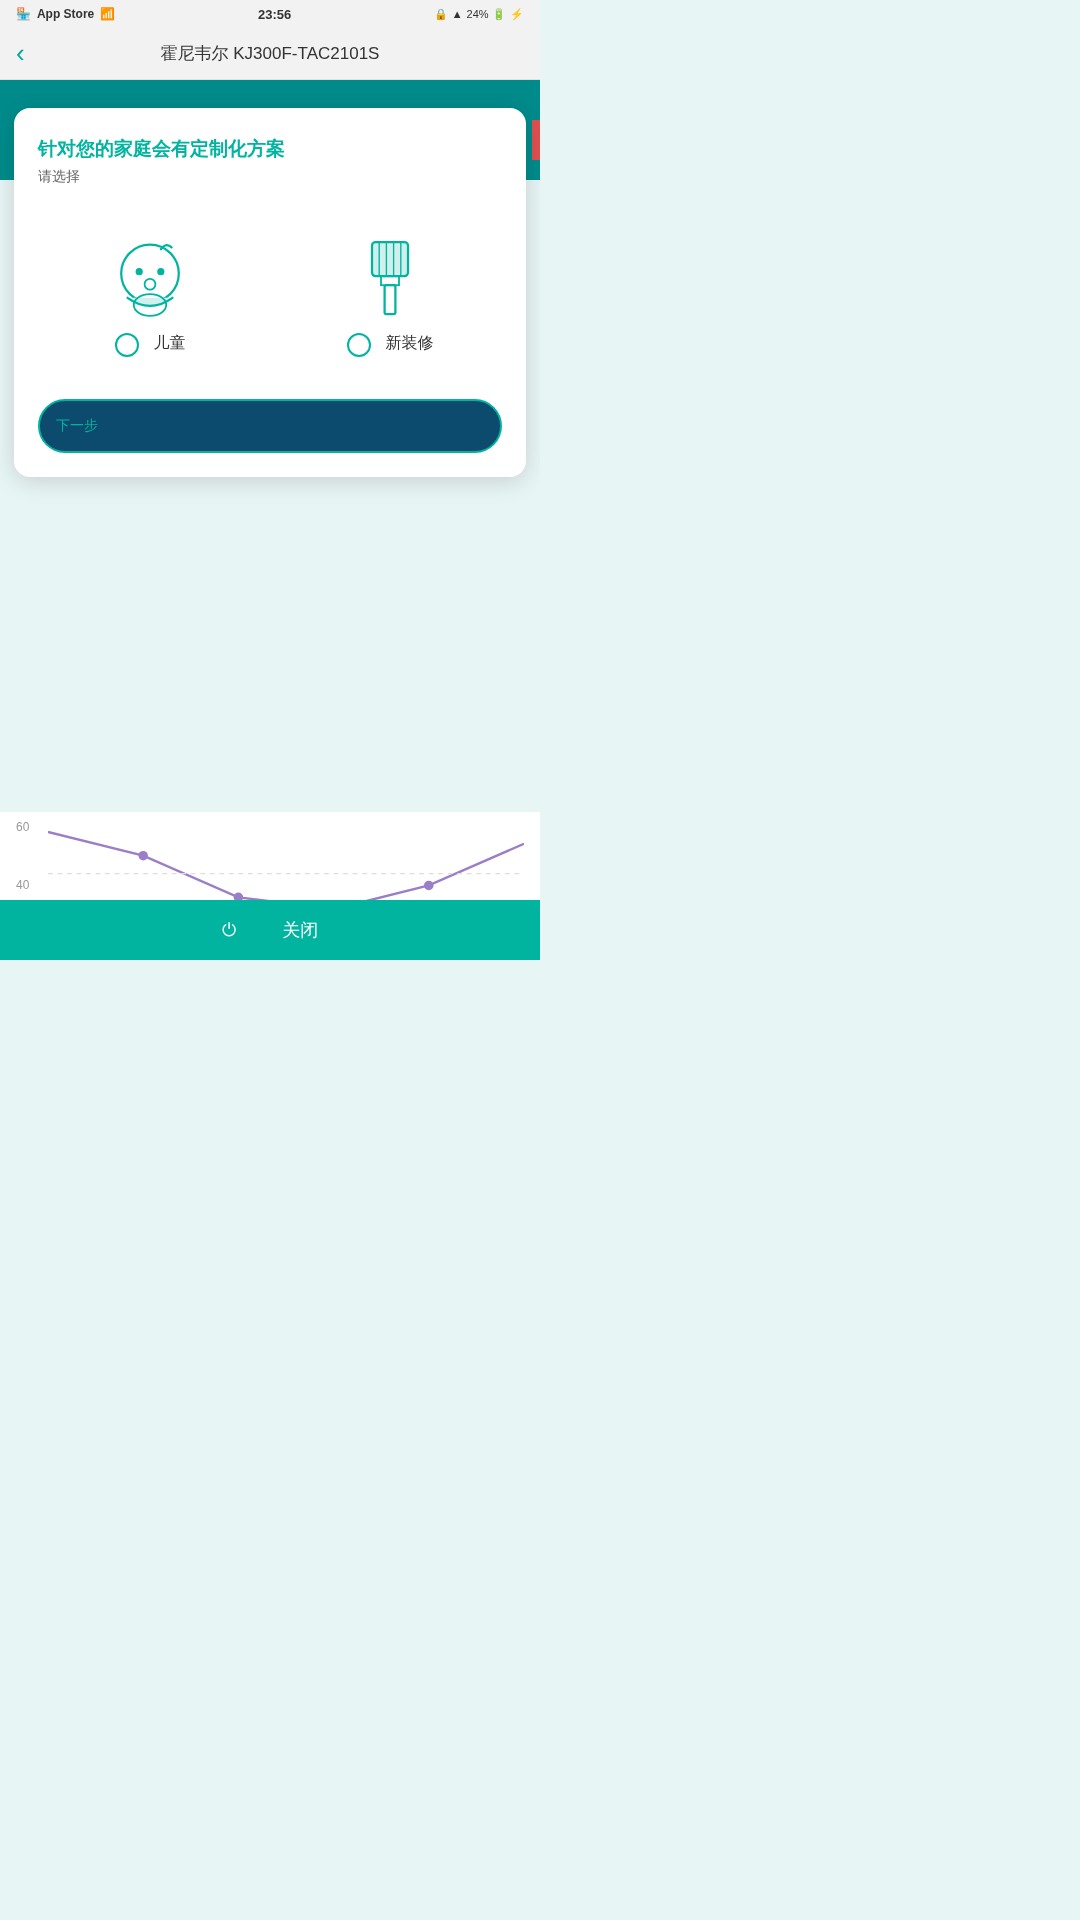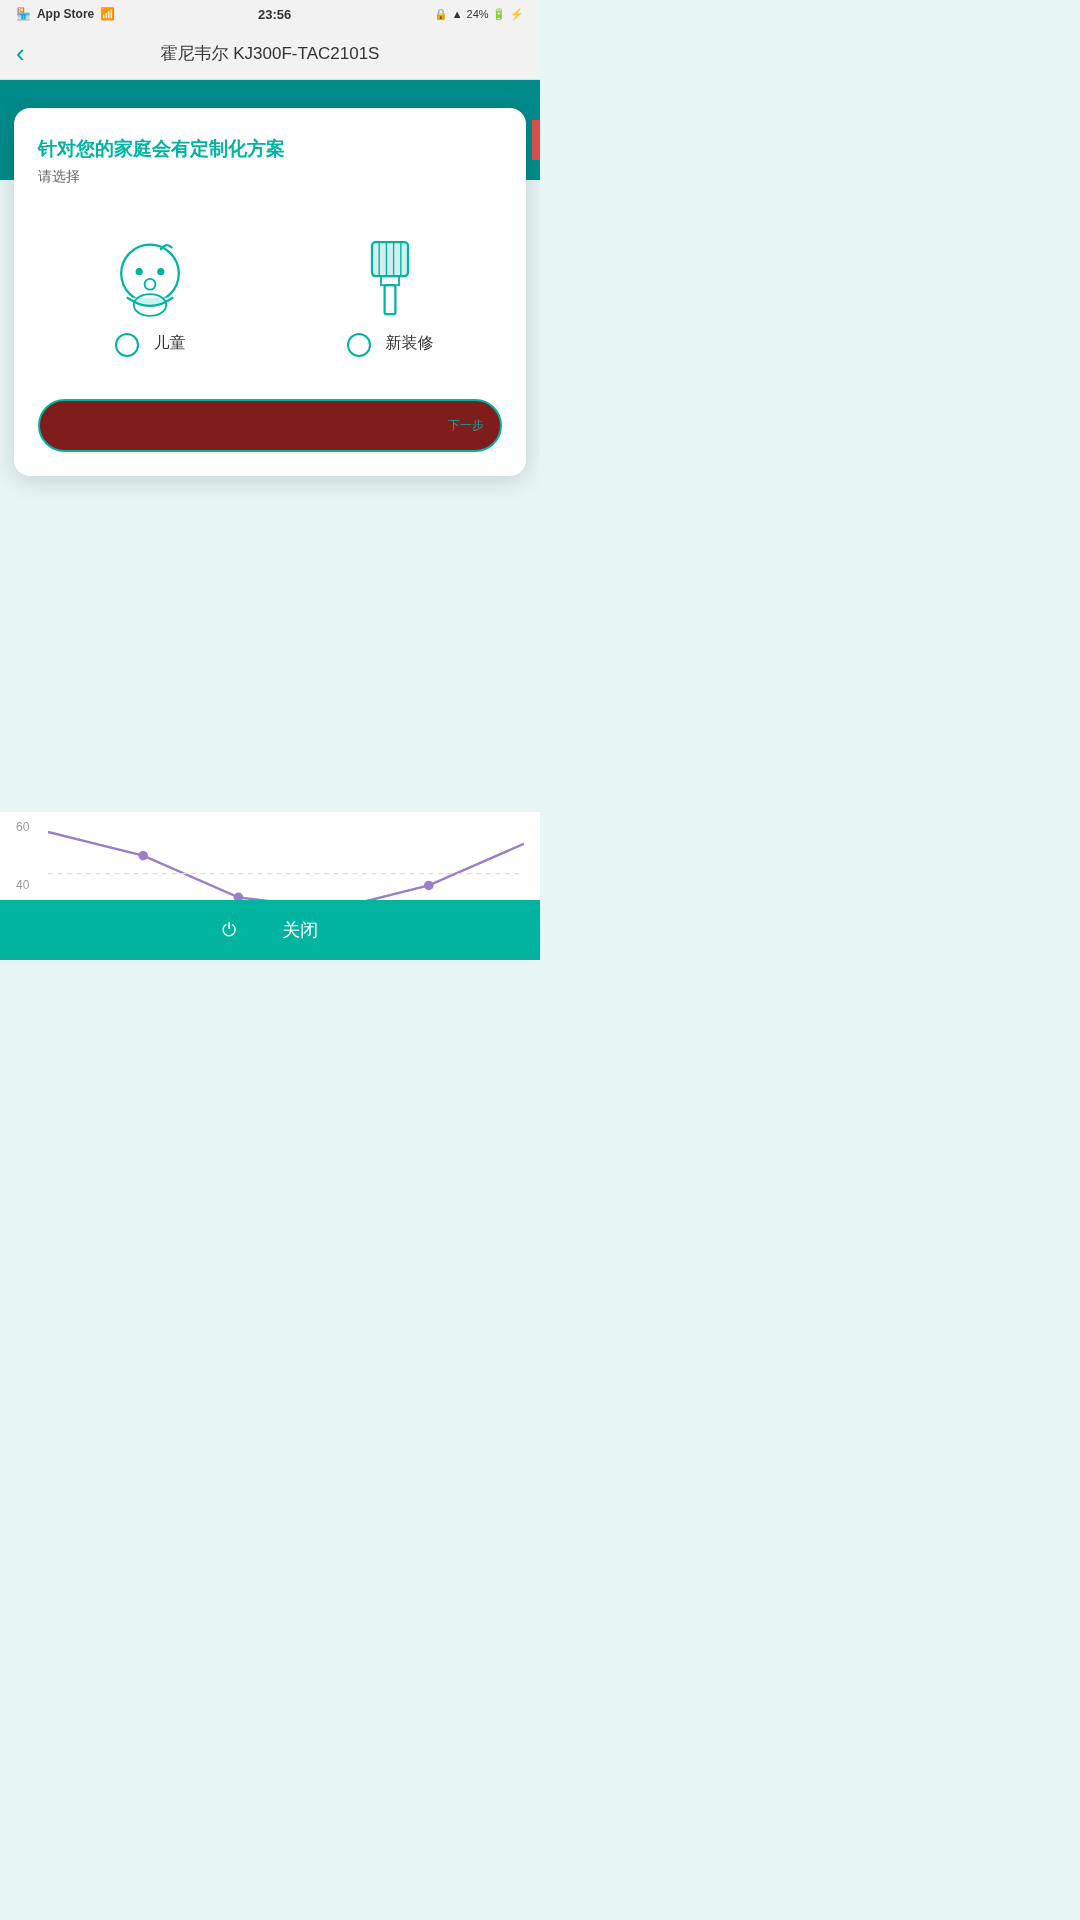--- a/index.html
+++ b/index.html
@@ -167,25 +167,25 @@
       font-size: 16px;
       color: #333;
     }
 
     
     .next-btn {
       width: 100%;
       padding: 16px;
       border: 2px solid #00b4a0;
       border-radius: 50px;
-      background: #7f1d1d;
+      background: #0c4a6e;
       color: #00b4a0;
-      font-size: 12px;
+      font-size: 14px;
       cursor: pointer;
-      text-align: right;
+      text-align: left;
     }
 
     
     .chart-area {
       position: absolute;
       bottom: 60px;
       left: 0;
       right: 0;
       height: 120px;
       background: white;

